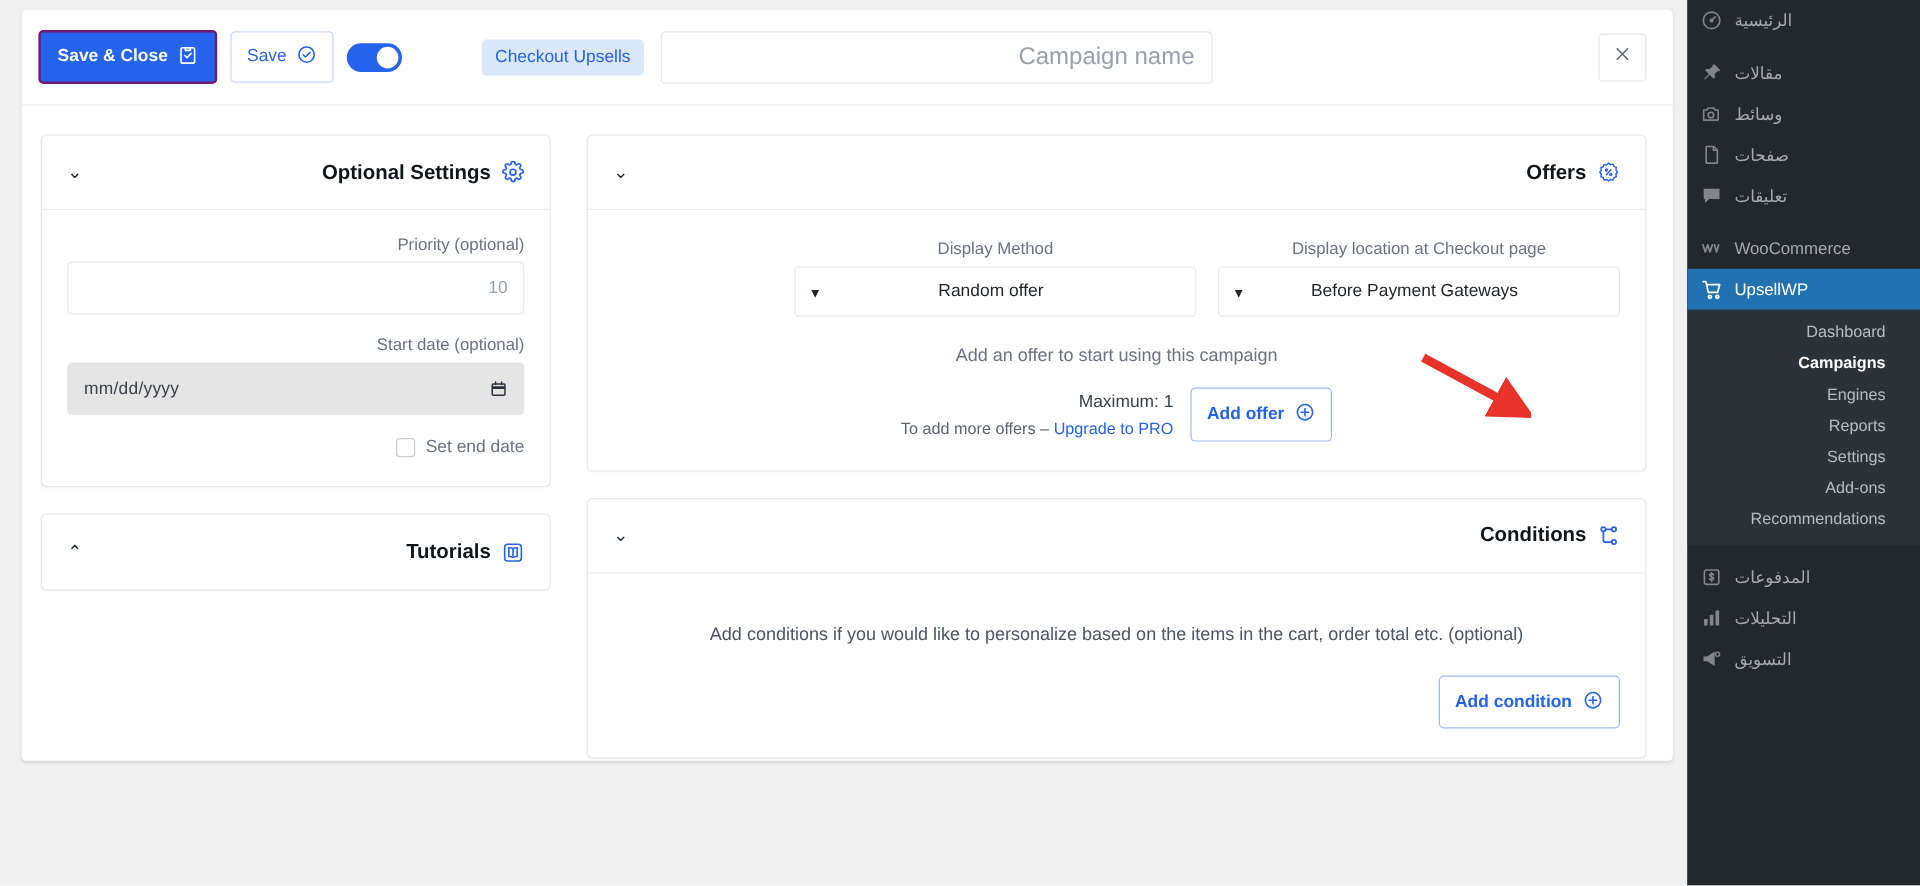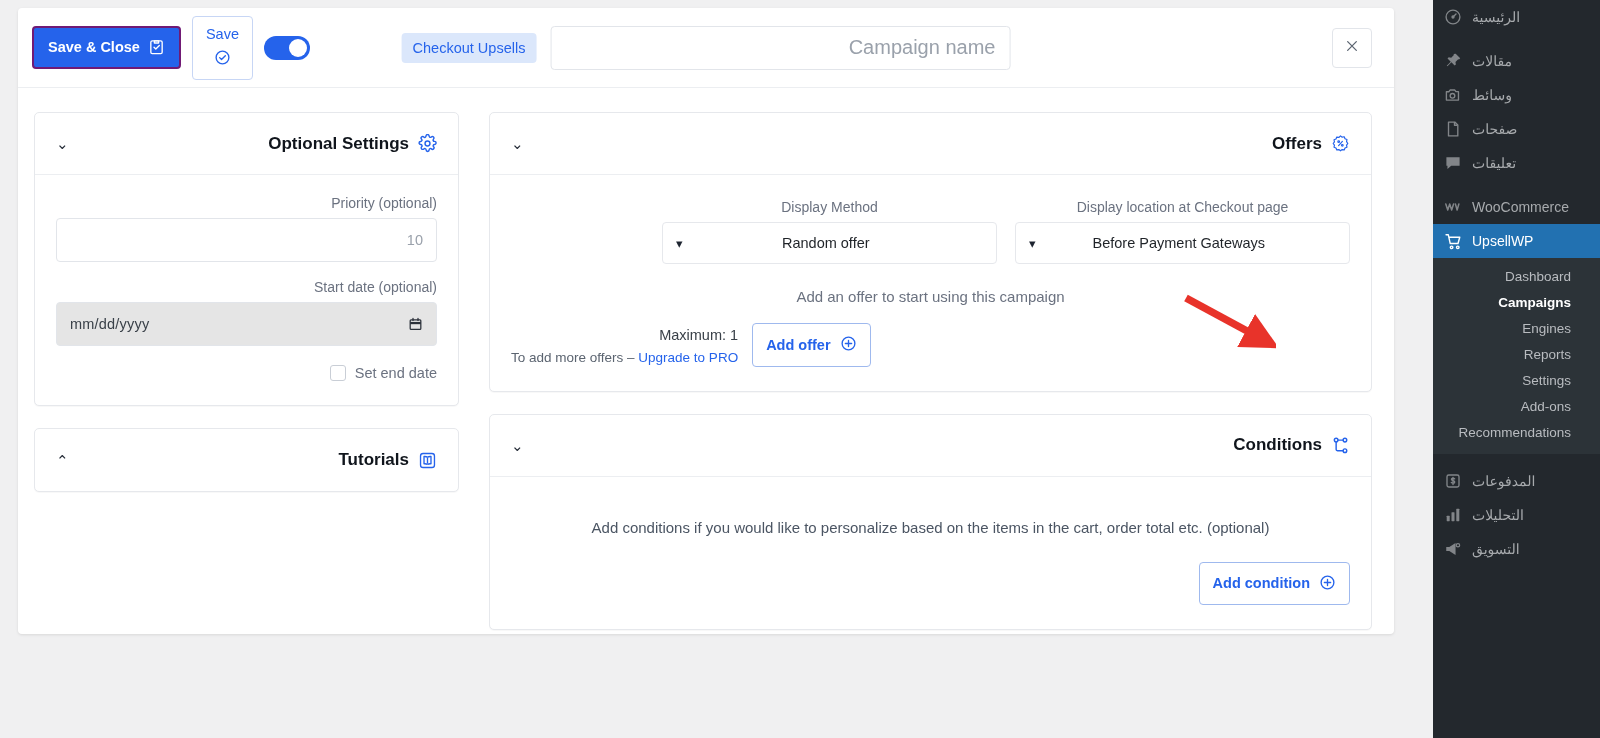--- a/index.html
+++ b/index.html
@@ -7,21 +7,21 @@
     width: 1600px; height: 738px;
     font-family: "Liberation Sans", sans-serif;
     background: #f0f0f1;
     overflow: hidden;
   }
   #root { position: relative; width: 1600px; height: 738px; }
 
   
   .wp-sidebar {
     position: absolute; top: 0; right: 0;
-    width: 167px; height: 738px;
+    width: 194px; height: 738px;
     background: #23282d;
     direction: rtl;
     overflow: hidden;
   }
   .wp-item {
     display: flex; align-items: center; justify-content: flex-end;
     gap: 9px;
     height: 34px;
     padding: 0 12px 0 10px;
     color: #a7aaad;
@@ -101,21 +101,20 @@
   .btn-outline {
     display: inline-flex; align-items: center; gap: 8px;
     background: #fff;
     color: #2563eb;
     border: 1px solid #c7d6f5;
     border-radius: 4px;
     font-size: 14.5px;
     padding: 10px 13px;
     cursor: pointer;
     line-height: 1;
-    flex-direction: column;
   }
   .toggle {
     width: 46px; height: 24px;
     border-radius: 13px;
     background: #2563eb;
     position: relative;
     cursor: pointer;
     flex: 0 0 46px;
   }
   .toggle .knob {
@@ -292,21 +291,21 @@
 
   .hint-center {
     text-align: center;
     font-size: 15px;
     color: #6b7280;
     margin-top: 24px;
   }
 
   .offer-action {
     display: flex;
-    justify-content: flex-start;
+    justify-content: center;
     align-items: flex-start;
     gap: 14px;
     margin-top: 18px;
   }
   .offer-meta { text-align: right; padding-top: 4px; }
   .max-line { font-size: 14.5px; color: #3a4149; }
   .pro-line { font-size: 13.5px; color: #5b6470; margin-top: 7px; }
   .pro-line a { color: #2563eb; text-decoration: none; }
   .btn-action {
     display: inline-flex; align-items: center; gap: 9px;

